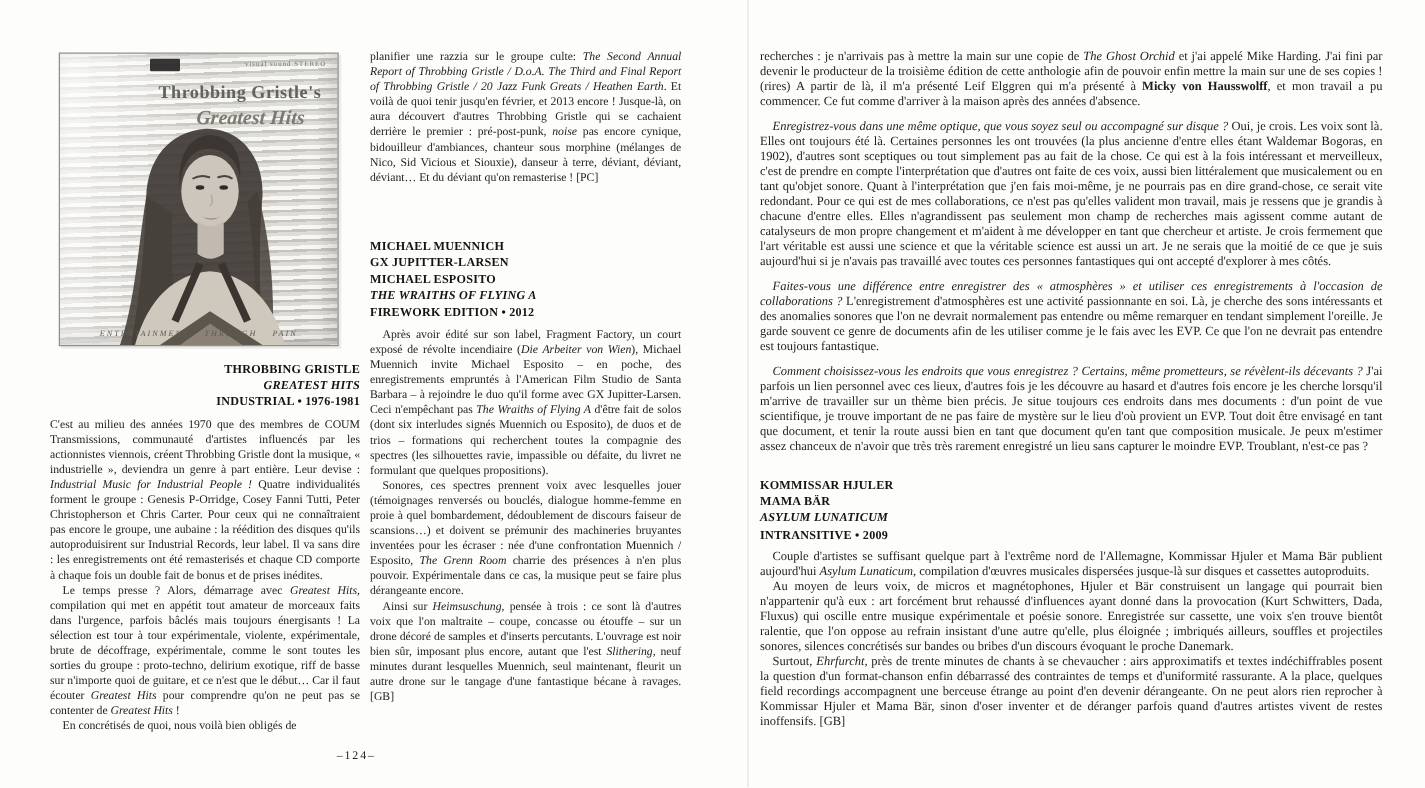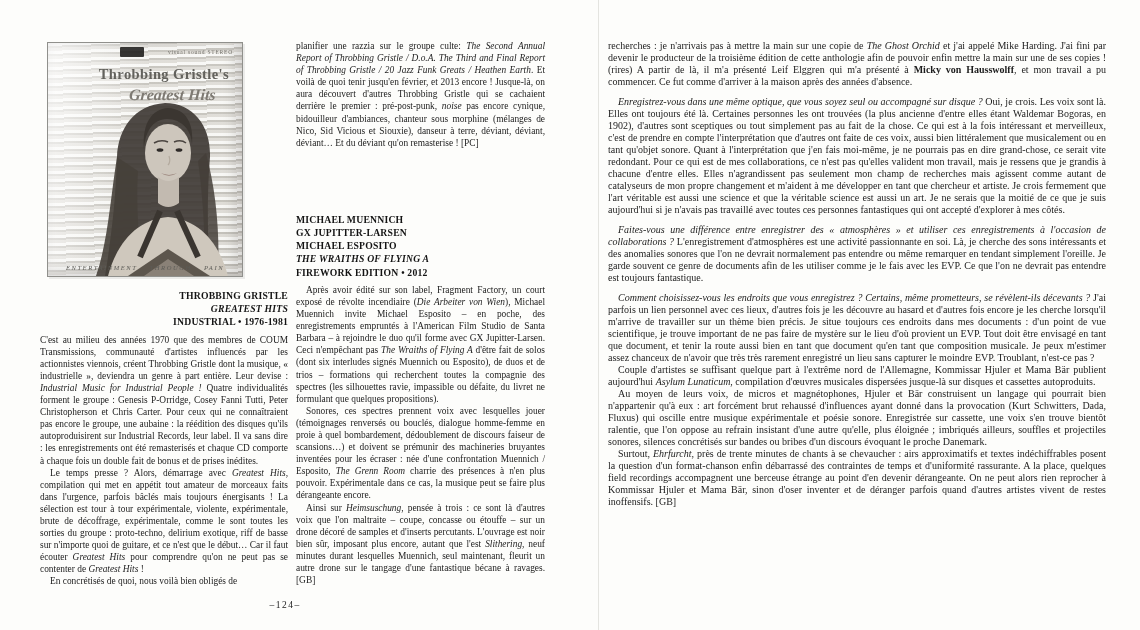--- a/index.html
+++ b/index.html
@@ -30,33 +30,33 @@
   .it { font-style:italic; }
   .bd { font-weight:bold; }
 
   
   .entry-head {
     font-weight:bold; font-size:9.7px; line-height:13.2px;
     letter-spacing:0.2px; color:#141414;
   }
   .align-right { text-align:right; margin-top:12px; }
   .entry-head + .body-text { margin-top:5px; }
-  .head-gap { margin-top:64px; }
+  .head-gap { margin-top:42px; }
   .head-gap2 { margin-top:18px; }
 
   
   .folio {
     position:absolute; bottom:20px; left:0; right:0; text-align:center;
     font-size:9.5px; letter-spacing:1.5px; color:#222;
   }
 
   
   .cover {
     position:relative; margin-left:7px; margin-top:2px;
-    width:196px; height:235px; overflow:hidden;
+    width:224px; height:235px; overflow:hidden;
     border:1px solid #90908c;
     box-shadow:2px 2px 0 rgba(0,0,0,0.07), inset -6px -4px 14px rgba(60,58,54,0.18);
     background:
       linear-gradient(100deg, rgba(255,255,255,0.78) 0%, rgba(255,255,255,0) 45%),
       repeating-linear-gradient(178deg,
         rgba(250,250,248,0.92) 0px, rgba(250,250,248,0.92) 3px,
         rgba(186,184,178,0.55) 3px, rgba(186,184,178,0.55) 5px,
         rgba(225,223,218,0.8) 5px, rgba(225,223,218,0.8) 8px),
       linear-gradient(180deg, #dedcd6 0%, #d6d3cc 60%, #c9c6bf 100%);
   }
@@ -156,20 +156,26 @@
   </div>
 
   <div class="page page-right">
     <div class="rcol">
       <div class="body-text">
           <p><span>recherches : je n'arrivais pas à mettre la main sur une copie de </span><span class="it">The Ghost Orchid</span><span> et j'ai appelé Mike Harding. J'ai fini par devenir le producteur de la troisième édition de cette anthologie afin de pouvoir enfin mettre la main sur une de ses copies ! (rires) A partir de là, il m'a présenté Leif Elggren qui m'a présenté à </span><span class="bd">Micky von Hausswolff</span><span>, et mon travail a pu commencer. Ce fut comme d'arriver à la maison après des années d'absence.</span></p>
           <p class="indent gap"><span class="it">Enregistrez-vous dans une même optique, que vous soyez seul ou accompagné sur disque ?</span><span> Oui, je crois. Les voix sont là. Elles ont toujours été là. Certaines personnes les ont trouvées (la plus ancienne d'entre elles étant Waldemar Bogoras, en 1902), d'autres sont sceptiques ou tout simplement pas au fait de la chose. Ce qui est à la fois intéressant et merveilleux, c'est de prendre en compte l'interprétation que d'autres ont faite de ces voix, aussi bien littéralement que musicalement ou en tant qu'objet sonore. Quant à l'interprétation que j'en fais moi-même, je ne pourrais pas en dire grand-chose, ce serait vite redondant. Pour ce qui est de mes collaborations, ce n'est pas qu'elles valident mon travail, mais je ressens que je grandis à chacune d'entre elles. Elles n'agrandissent pas seulement mon champ de recherches mais agissent comme autant de catalyseurs de mon propre changement et m'aident à me développer en tant que chercheur et artiste. Je crois fermement que l'art véritable est aussi une science et que la véritable science est aussi un art. Je ne serais que la moitié de ce que je suis aujourd'hui si je n'avais pas travaillé avec toutes ces personnes fantastiques qui ont accepté d'explorer à mes côtés.</span></p>
           <p class="indent gap"><span class="it">Faites-vous une différence entre enregistrer des « atmosphères » et utiliser ces enregistrements à l'occasion de collaborations ?</span><span> L'enregistrement d'atmosphères est une activité passionnante en soi. Là, je cherche des sons intéressants et des anomalies sonores que l'on ne devrait normalement pas entendre ou même remarquer en tendant simplement l'oreille. Je garde souvent ce genre de documents afin de les utiliser comme je le fais avec les EVP. Ce que l'on ne devrait pas entendre est toujours fantastique.</span></p>
           <p class="indent gap"><span class="it">Comment choisissez-vous les endroits que vous enregistrez ? Certains, même prometteurs, se révèlent-ils décevants ?</span><span> J'ai parfois un lien personnel avec ces lieux, d'autres fois je les découvre au hasard et d'autres fois encore je les cherche lorsqu'il m'arrive de travailler sur un thème bien précis. Je situe toujours ces endroits dans mes documents : d'un point de vue scientifique, je trouve important de ne pas faire de mystère sur le lieu d'où provient un EVP. Tout doit être envisagé en tant que document, et tenir la route aussi bien en tant que document qu'en tant que composition musicale. Je peux m'estimer assez chanceux de n'avoir que très très rarement enregistré un lieu sans capturer le moindre EVP. Troublant, n'est-ce pas ?</span></p>
         </div>
+      <div class="entry-head head-gap2">
+          <div><span>KOMMISSAR HJULER</span></div>
+          <div><span>MAMA BÄR</span></div>
+          <div><span class="it">ASYLUM LUNATICUM</span></div>
+          <div><span>INTRANSITIVE • 2009</span></div>
+        </div>
       <div class="body-text">
           <p class="indent"><span>Couple d'artistes se suffisant quelque part à l'extrême nord de l'Allemagne, Kommissar Hjuler et Mama Bär publient aujourd'hui </span><span class="it">Asylum Lunaticum</span><span>, compilation d'œuvres musicales dispersées jusque-là sur disques et cassettes autoproduits.</span></p>
           <p class="indent"><span>Au moyen de leurs voix, de micros et magnétophones, Hjuler et Bär construisent un langage qui pourrait bien n'appartenir qu'à eux : art forcément brut rehaussé d'influences ayant donné dans la provocation (Kurt Schwitters, Dada, Fluxus) qui oscille entre musique expérimentale et poésie sonore. Enregistrée sur cassette, une voix s'en trouve bientôt ralentie, que l'on oppose au refrain insistant d'une autre qu'elle, plus éloignée ; imbriqués ailleurs, souffles et projectiles sonores, silences concrétisés sur bandes ou bribes d'un discours évoquant le proche Danemark.</span></p>
           <p class="indent"><span>Surtout, </span><span class="it">Ehrfurcht</span><span>, près de trente minutes de chants à se chevaucher : airs approximatifs et textes indéchiffrables posent la question d'un format-chanson enfin débarrassé des contraintes de temps et d'uniformité rassurante. A la place, quelques field recordings accompagnent une berceuse étrange au point d'en devenir dérangeante. On ne peut alors rien reprocher à Kommissar Hjuler et Mama Bär, sinon d'oser inventer et de déranger parfois quand d'autres artistes vivent de restes inoffensifs. [GB]</span></p>
         </div>
     </div>
 
   </div>
 
 </div>

